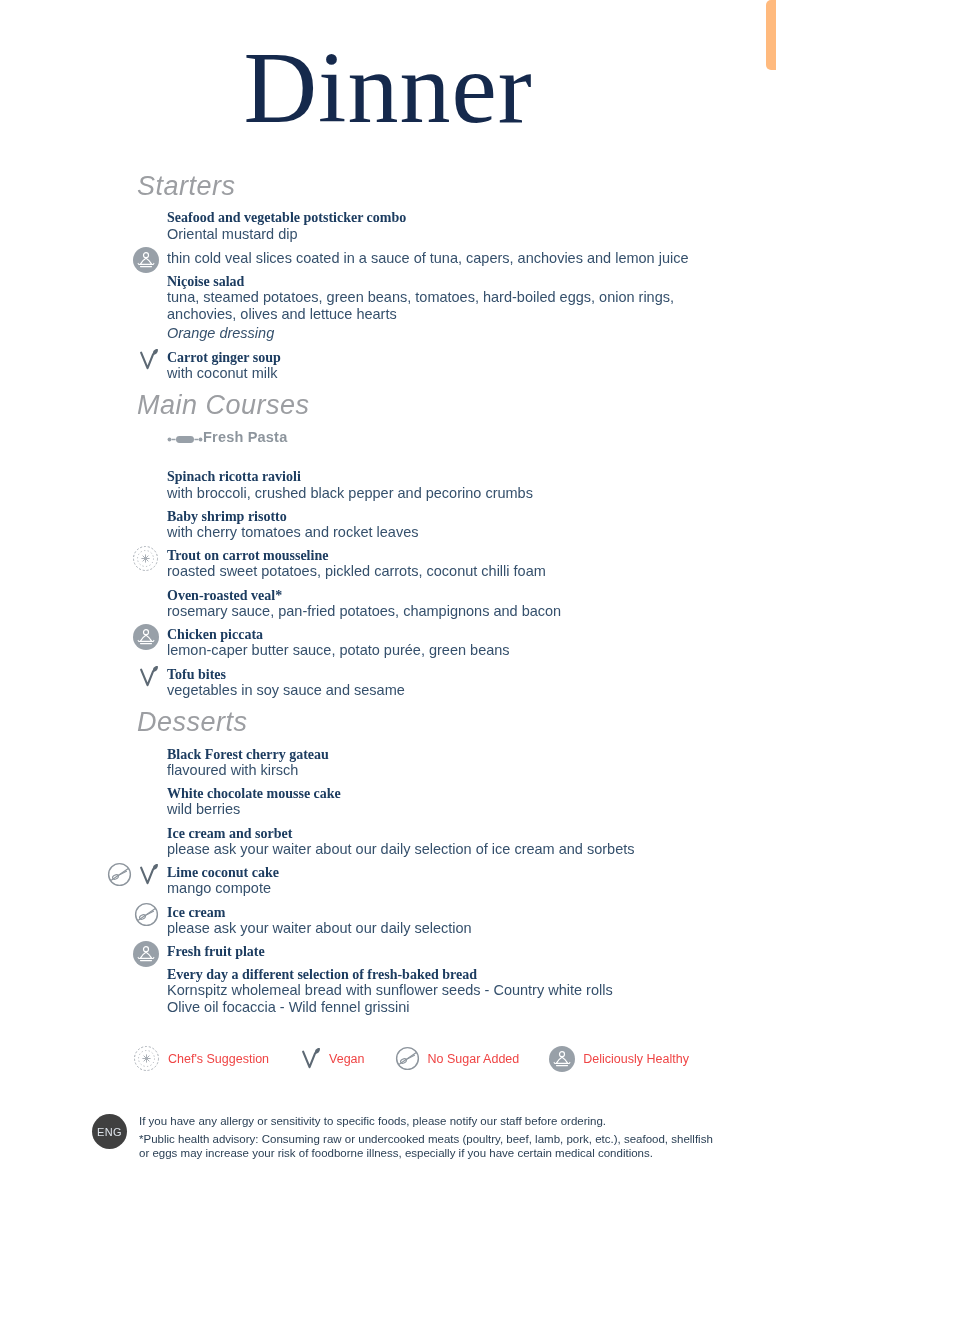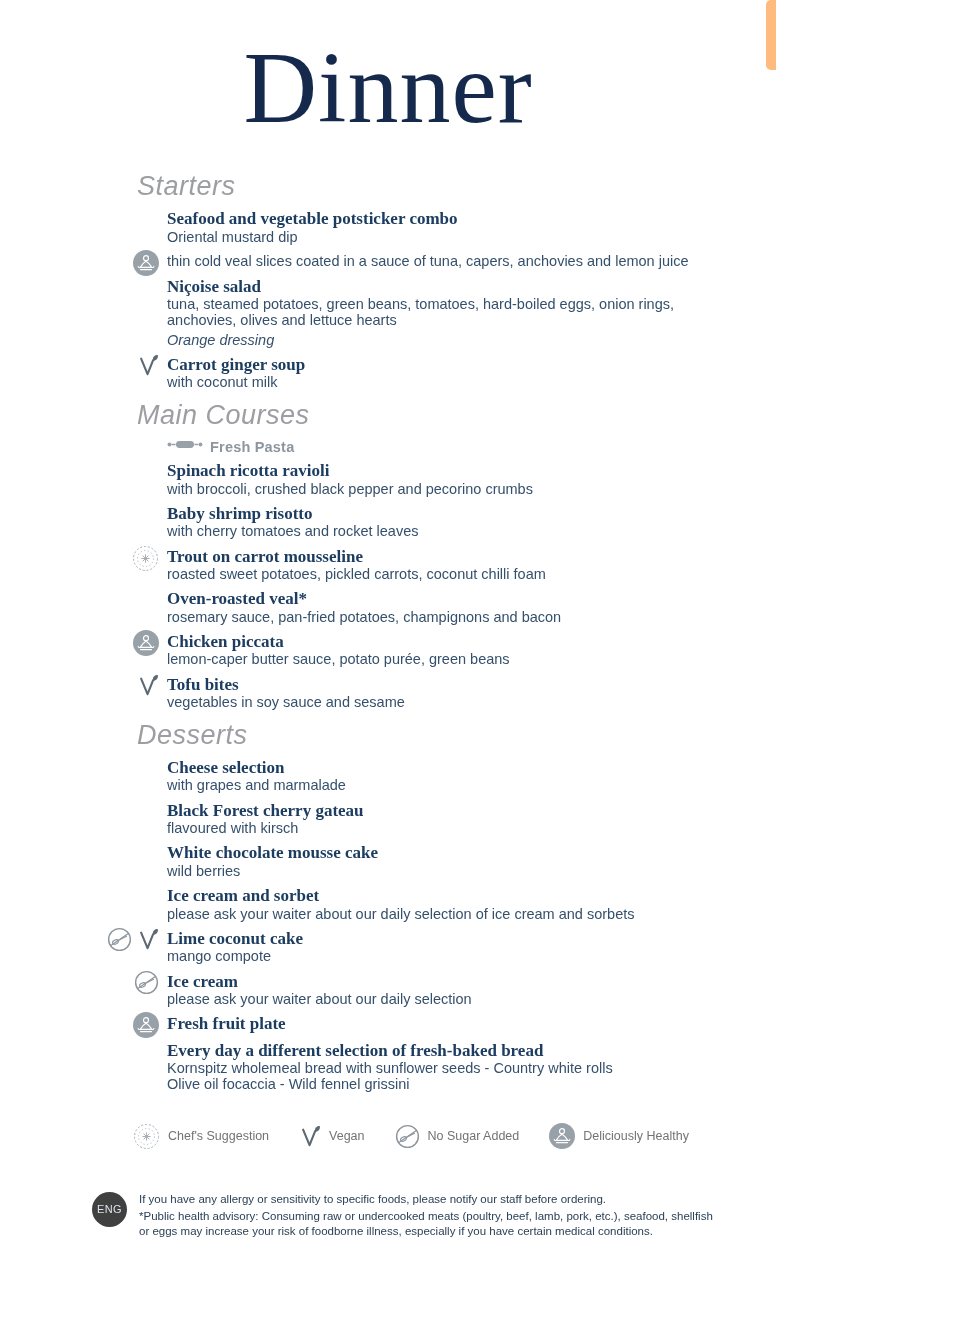--- a/index.html
+++ b/index.html
@@ -14,39 +14,39 @@
     font-weight:500; font-size:102px; line-height:1.02; color:#15294c; letter-spacing:1px; }
 
   .content { padding-left:137px; padding-right:60px; }
 
   h2.sec { font-style:italic; font-weight:400; font-size:27px; line-height:1.2;
     color:#9c9ea2; margin:30px 0 8px 0; letter-spacing:.5px; }
   h2.sec.tight { margin-top:8px; }
 
   .items { padding-left:30px; }
   .item { position:relative; margin-bottom:8px; max-width:540px; }
-  .item .t { font-family:"Liberation Serif", serif; font-weight:700; font-size:17px;
+  .item .t { font-family:"Liberation Serif", serif; font-weight:700; font-size:14px;
     line-height:1.08; color:#1c3c60; }
   .item .d { font-size:14.5px; line-height:1.13; color:#35506c; }
   .item .note { font-size:14.5px; line-height:1.13; color:#35506c; font-style:italic; margin-top:3px; }
 
   .icons { position:absolute; right:100%; top:-3px; padding-right:8px;
     display:flex; align-items:center; gap:5px; }
   .ic { width:26px; height:26px; display:block; }
   .ic-vegan { width:22px; height:25px; color:#5d6974; }
   .ic-nosugar { width:25px; height:25px; color:#8d959d; }
   .ic-chef { width:27px; height:27px; color:#a9afb6; }
 
-  .subhead { display:flex; align-items:flex-start; gap:7px; margin:2px 0 7px 0; padding-left:30px; }
+  .subhead { display:flex; align-items:flex-end; margin:2px 0 24px 0; padding-left:30px; }
   .subhead .pin { width:36px; height:11px; color:#98a0a8; }
   .subhead .sh-label { font-size:14.5px; font-weight:700; color:#8d959d; letter-spacing:.2px; }
 
   .legend { display:flex; align-items:center; margin:30px 0 0 -4px; gap:30px; }
   .legend-item { display:flex; align-items:center; gap:8px; }
-  .legend-item .lbl { font-size:12.5px; color:#737373; }
+  .legend-item .lbl { font-size:12.5px; color:#ef4444; }
 
   .footer { display:flex; align-items:flex-start; gap:12px; margin-top:42px; margin-left:-45px; }
   .eng-badge { flex:0 0 auto; width:35px; height:35px; border-radius:50%; background:#404040;
     color:#dde3ea; font-size:11px; font-weight:400; letter-spacing:.4px;
     display:flex; align-items:center; justify-content:center; }
   .foot-text { max-width:640px; font-size:11.5px; line-height:1.26; color:#2c4156; }
   .foot-text p + p { margin-top:3px; }
 </style>
 </head>
 <body>
@@ -179,24 +179,20 @@
           <div class="t">Tofu bites</div>
           <div class="d">vegetables in soy sauce and sesame</div>
         </div>
       </div>
     </section>
 
     <section>
       <h2 class="sec tight">Desserts</h2>
       <div class="items">
         <div class="item">
-          <div class="t">Cheese selection</div>
-          <div class="d">with grapes and marmalade</div>
-        </div>
-        <div class="item">
           <div class="t">Black Forest cherry gateau</div>
           <div class="d">flavoured with kirsch</div>
         </div>
         <div class="item">
           <div class="t">White chocolate mousse cake</div>
           <div class="d">wild berries</div>
         </div>
         <div class="item">
           <div class="t">Ice cream and sorbet</div>
           <div class="d">please ask your waiter about our daily selection of ice cream and sorbets</div>

